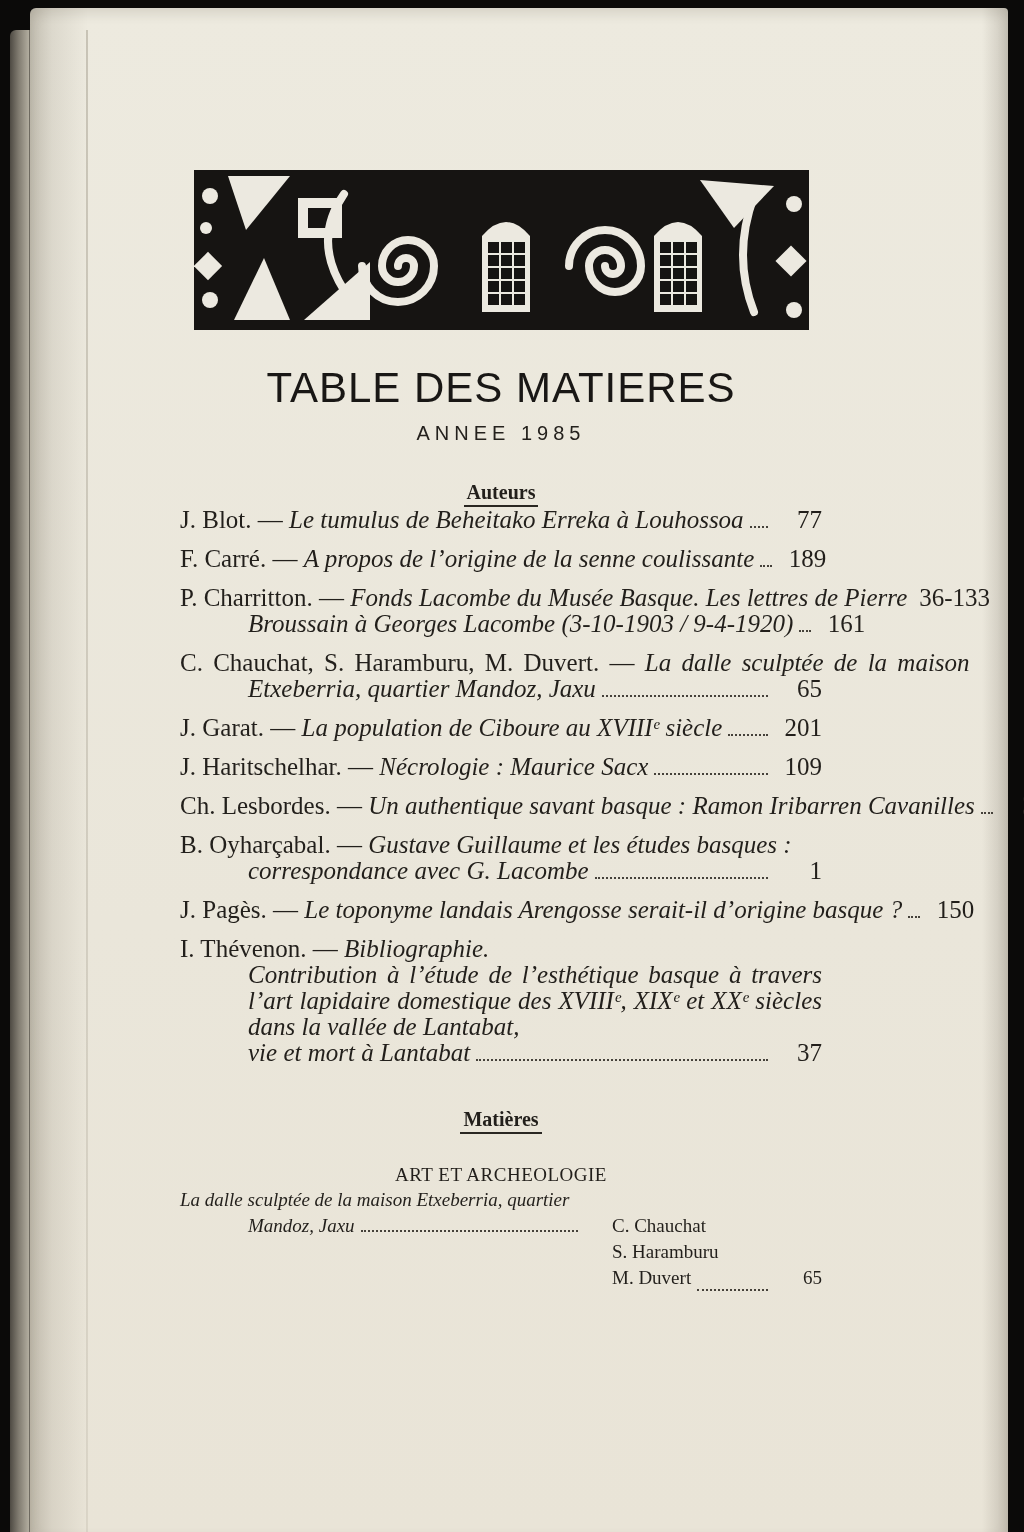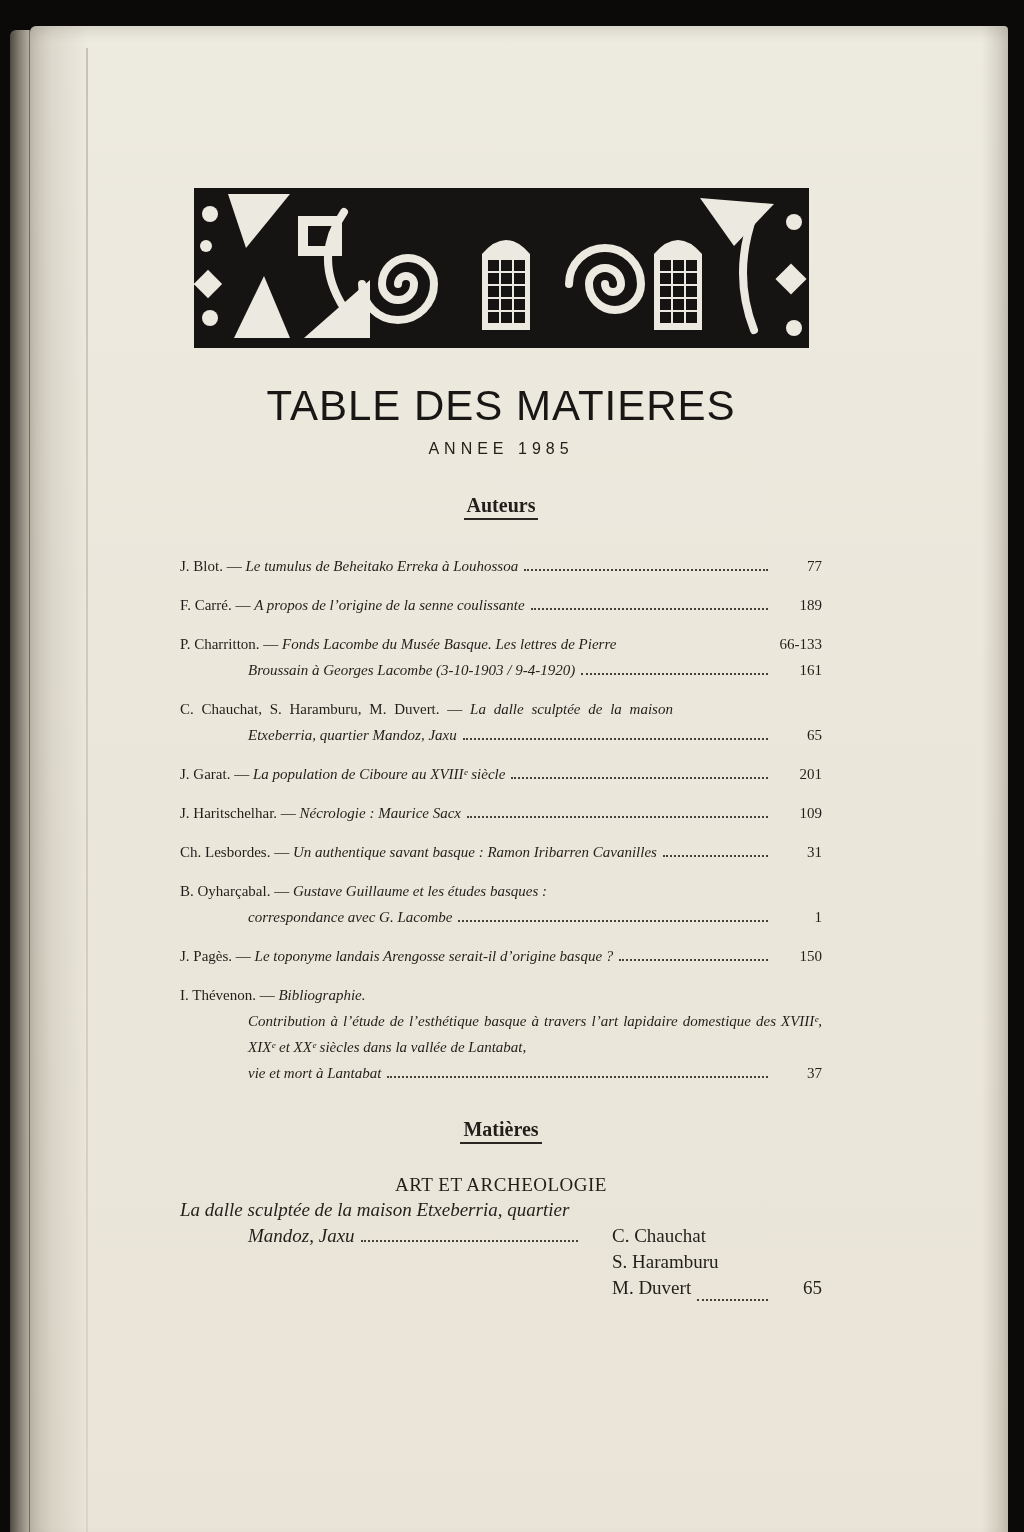--- a/index.html
+++ b/index.html
@@ -14,21 +14,21 @@
   
   .edge-strip {
     position:absolute; left:10px; top:30px; bottom:0; width:20px;
     background:linear-gradient(90deg, #4e4a43 0%, #807b70 45%, #b3ae a0 100%);
     background:linear-gradient(90deg, #4e4a43 0%, #807b70 45%, #b3aea0 100%);
     border-radius:6px 0 0 0;
     border-right:1px solid #6e6a60;
   }
   
   .paper {
-    position:absolute; left:30px; top:26px; width:978px; bottom:0;
+    position:absolute; left:30px; top:8px; width:978px; bottom:0;
     background:
       linear-gradient(90deg, rgba(70,60,42,0.26) 0px, rgba(70,60,42,0.10) 22px, rgba(70,60,42,0.0) 58px),
       linear-gradient(270deg, rgba(60,50,38,0.20) 0px, rgba(60,50,38,0.0) 26px),
       linear-gradient(180deg, #edeadf 0%, #eae6da 60%, #e9e4d7 100%);
     border-radius:6px 4px 0 0;
     box-shadow: inset 0 6px 12px rgba(60,50,35,0.12);
   }
   .fold-line {
     position:absolute; left:56px; top:22px; bottom:0; width:2px;
     background:linear-gradient(180deg, rgba(90,80,60,0.25), rgba(90,80,60,0.10));
@@ -45,32 +45,32 @@
     font-family:"Liberation Sans", sans-serif;
     font-weight:500;
     font-size:42px;
     letter-spacing:1px;
     color:#191715;
   }
   .subtitle {
     margin-top:10px;
     text-align:center;
     font-family:"Liberation Sans", sans-serif;
-    font-size:16px;
+    font-size:20px;
     letter-spacing:5px;
     color:#24211d;
   }
   .sec-head { margin-top:36px; text-align:center; }
   .sec-head span {
     display:inline-block;
     font-size:20px; font-weight:bold;
     border-bottom:2px solid #2a2722;
     padding:0 3px 1px 3px;
   }
-  .entries { margin-top:33px; font-size:15px; line-height:26px; }
+  .entries { font-size:25px; line-height:26px; }
   .entry { margin-bottom:13px; }
   .line { display:flex; align-items:baseline; }
   .line.ind { padding-left:68px; }
   .t { white-space:nowrap; }
   .t.just { word-spacing:4px; }
   .au { font-style:normal; }
   .ti { font-style:italic; }
   .lead {
     flex:1 1 auto; min-width:12px; height:5px;
     border-bottom:2px dotted #45413a;
@@ -190,21 +190,21 @@
           <span class="t"><span class="au">F. Carré. — </span><span class="ti">A propos de l’origine de la senne coulissante</span></span>
           <span class="lead"></span>
           <span class="pg">189</span>
         </div>
       </div>
 
       <div class="entry">
         <div class="line">
           <span class="t"><span class="au">P. Charritton. — </span><span class="ti">Fonds Lacombe du Musée Basque. Les lettres de Pierre</span></span>
           <span class="gap"></span>
-          <span class="pg">66-133</span>
+          <span class="pg">36-133</span>
         </div>
         <div class="line ind">
           <span class="t"><span class="ti">Broussain à Georges Lacombe (3-10-1903 / 9-4-1920)</span></span>
           <span class="lead"></span>
           <span class="pg">161</span>
         </div>
       </div>
 
       <div class="entry">
         <div class="line">
@@ -267,21 +267,21 @@
         <div class="para">Contribution à l’étude de l’esthétique basque à travers l’art lapidaire domestique des XVIIIᵉ, XIXᵉ et XXᵉ siècles dans la vallée de Lantabat,</div>
         <div class="line ind">
           <span class="t"><span class="ti">vie et mort à Lantabat</span></span>
           <span class="lead"></span>
           <span class="pg">37</span>
         </div>
       </div>
 
     </div>
 
-    <div class="sec-head" style="margin-top:32px;">
+    <div class="sec-head" style="margin-top:42px;">
       <span>Matières</span>
     </div>
 
     <div class="category">ART ET ARCHEOLOGIE</div>
 
     <div class="m-entry">
       <div class="m-left">
         <div class="first ti">La dalle sculptée de la maison Etxeberria, quartier</div>
         <div class="line ind">
           <span class="t"><span class="ti">Mandoz, Jaxu</span></span>

